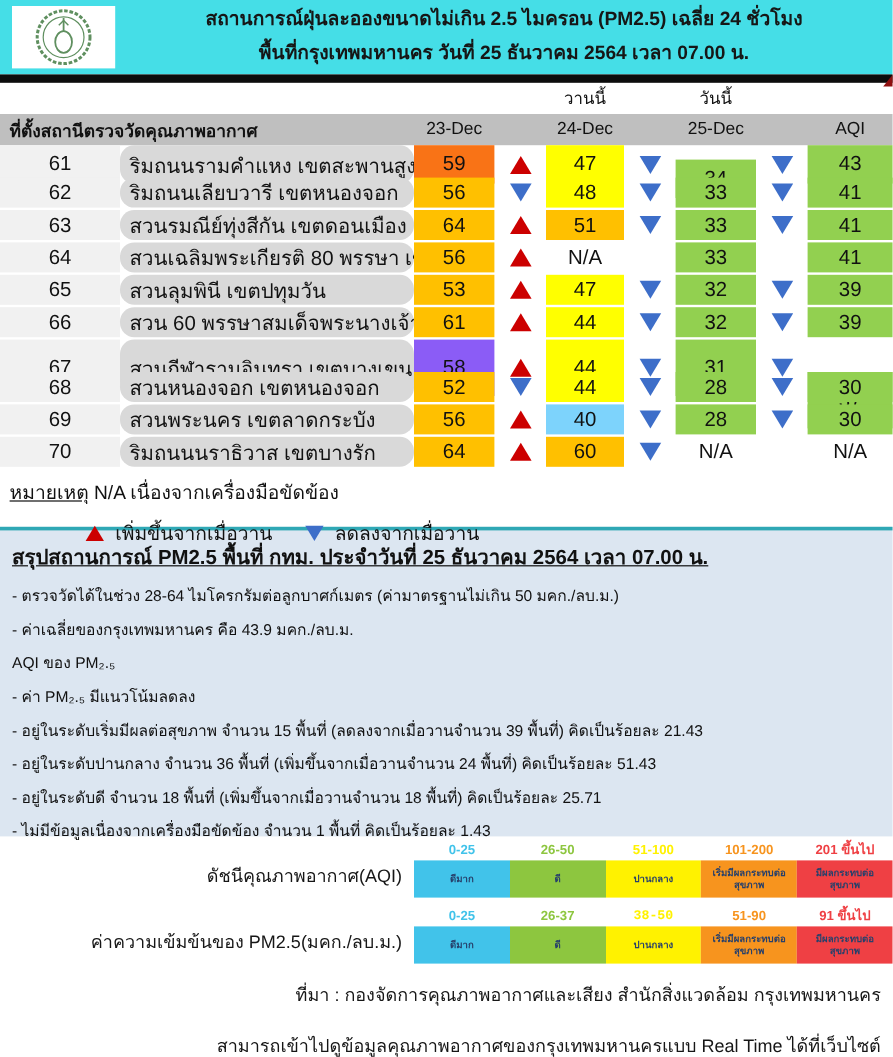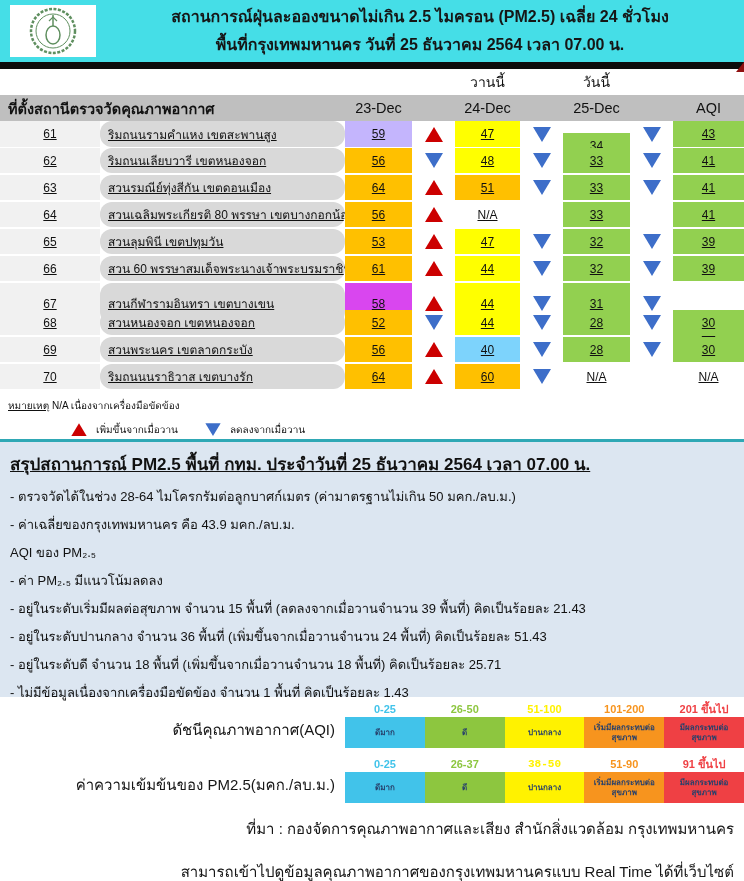--- a/index.html
+++ b/index.html
@@ -17,31 +17,31 @@
   .black-bar { height:7px; background:#0c0c0c; position:relative; }
   .corner-mark { position:absolute; right:0; top:0; width:0; height:0;
     border-left:8px solid transparent; border-bottom:10px solid #8f1010; }
   
   .grid-cols { display:grid; grid-template-columns:100px 245px 67px 43px 65px 43px 67px 43px 71px; }
   .subheader { height:26px; align-items:end; font-size:14px; padding-bottom:2px; }
   .subheader .c5, .subheader .c7 { text-align:center; }
   .thead { height:26px; background:#BFBFBF; align-items:center; font-size:14.5px; }
   .thead .station-h { grid-column:1 / span 2; padding-left:8px; font-weight:bold; }
   .thead .dcol { text-align:center; }
-  .row { height:25px; margin-bottom:2px; align-items:stretch; font-size:12px;text-decoration:underline; }
+  .row { height:25px; margin-bottom:2px; align-items:stretch; font-size:17px; }
   .cell { display:flex; align-items:center; justify-content:center; height:100%; }
   .cell-no { background:#F1F1F1; }
   .cell-name { background:#D9D9D9; justify-content:flex-start; padding-left:8px;
     white-space:nowrap; overflow:hidden;border-radius:12px; }
   .tri-up { width:0; height:0; border-left:9px solid transparent; border-right:9px solid transparent;
     border-bottom:15px solid #CC0000; display:inline-block; }
   .tri-down { width:0; height:0; border-left:9px solid transparent; border-right:9px solid transparent;
     border-top:15px solid #3D6EC9; display:inline-block; }
   
-  .notes { height:48px; padding:7px 17px 0 8px; font-size:10px; }
+  .notes { height:48px; padding:7px 17px 0 8px; font-size:16px; }
   .note-label { text-decoration:underline; }
   .arrow-legend { margin-top:9px; padding-left:62px; display:flex; align-items:center; gap:8px; }
   .arrow-legend .tri-up, .arrow-legend .tri-down { transform:scale(0.85); }
   .arrow-legend .lbl { margin-right:18px; }
   
   .summary { height:258px; background:#DCE6F1; border-top:3px solid #2FA8B5; padding:8px 10px 0 10px; }
   .summary-heading { font-size:17px; font-weight:bold; text-decoration:underline; margin-bottom:6px; }
   .summary-line { font-size:13px; height:28px; line-height:28px; white-space:nowrap; overflow:hidden; }
   
   .legend { height:106px; padding-top:5px; }
@@ -103,21 +103,21 @@
     <div></div>
     <div class="dcol">25-Dec</div>
     <div></div>
     <div class="dcol">AQI</div>
   </div>
 
   <div>
       <div class="row grid-cols">
         <div class="cell cell-no">61</div>
         <div class="cell cell-name">ริมถนนรามคำแหง เขตสะพานสูง</div>
-        <div class="cell " style="background: #c4b5fd;">59</div>
+        <div class="cell " style="background: #f97316;">59</div>
         <div class="cell ">
           <span class="tri-up"></span>
         </div>
         <div class="cell " style="background: rgb(255, 255, 0);">47</div>
         <div class="cell ">
           <span class="tri-down"></span>
         </div>
         <div class="cell " style="background: rgb(146, 208, 80); margin-top: 12px;">34</div>
         <div class="cell ">
           <span class="tri-down"></span>
@@ -201,21 +201,21 @@
         </div>
         <div class="cell " style="background: rgb(146, 208, 80);">32</div>
         <div class="cell ">
           <span class="tri-down"></span>
         </div>
         <div class="cell " style="background: rgb(146, 208, 80);">39</div>
       </div>
       <div class="row grid-cols">
         <div class="cell cell-no">67</div>
         <div class="cell cell-name">สวนกีฬารามอินทรา เขตบางเขน</div>
-        <div class="cell " style="background: #d946ef;">58</div>
+        <div class="cell " style="background: #8b5cf6;">58</div>
         <div class="cell ">
           <span class="tri-up"></span>
         </div>
         <div class="cell " style="background: rgb(255, 255, 0);">44</div>
         <div class="cell ">
           <span class="tri-down"></span>
         </div>
         <div class="cell " style="background: rgb(146, 208, 80);">31</div>
         <div class="cell ">
           <span class="tri-down"></span>

